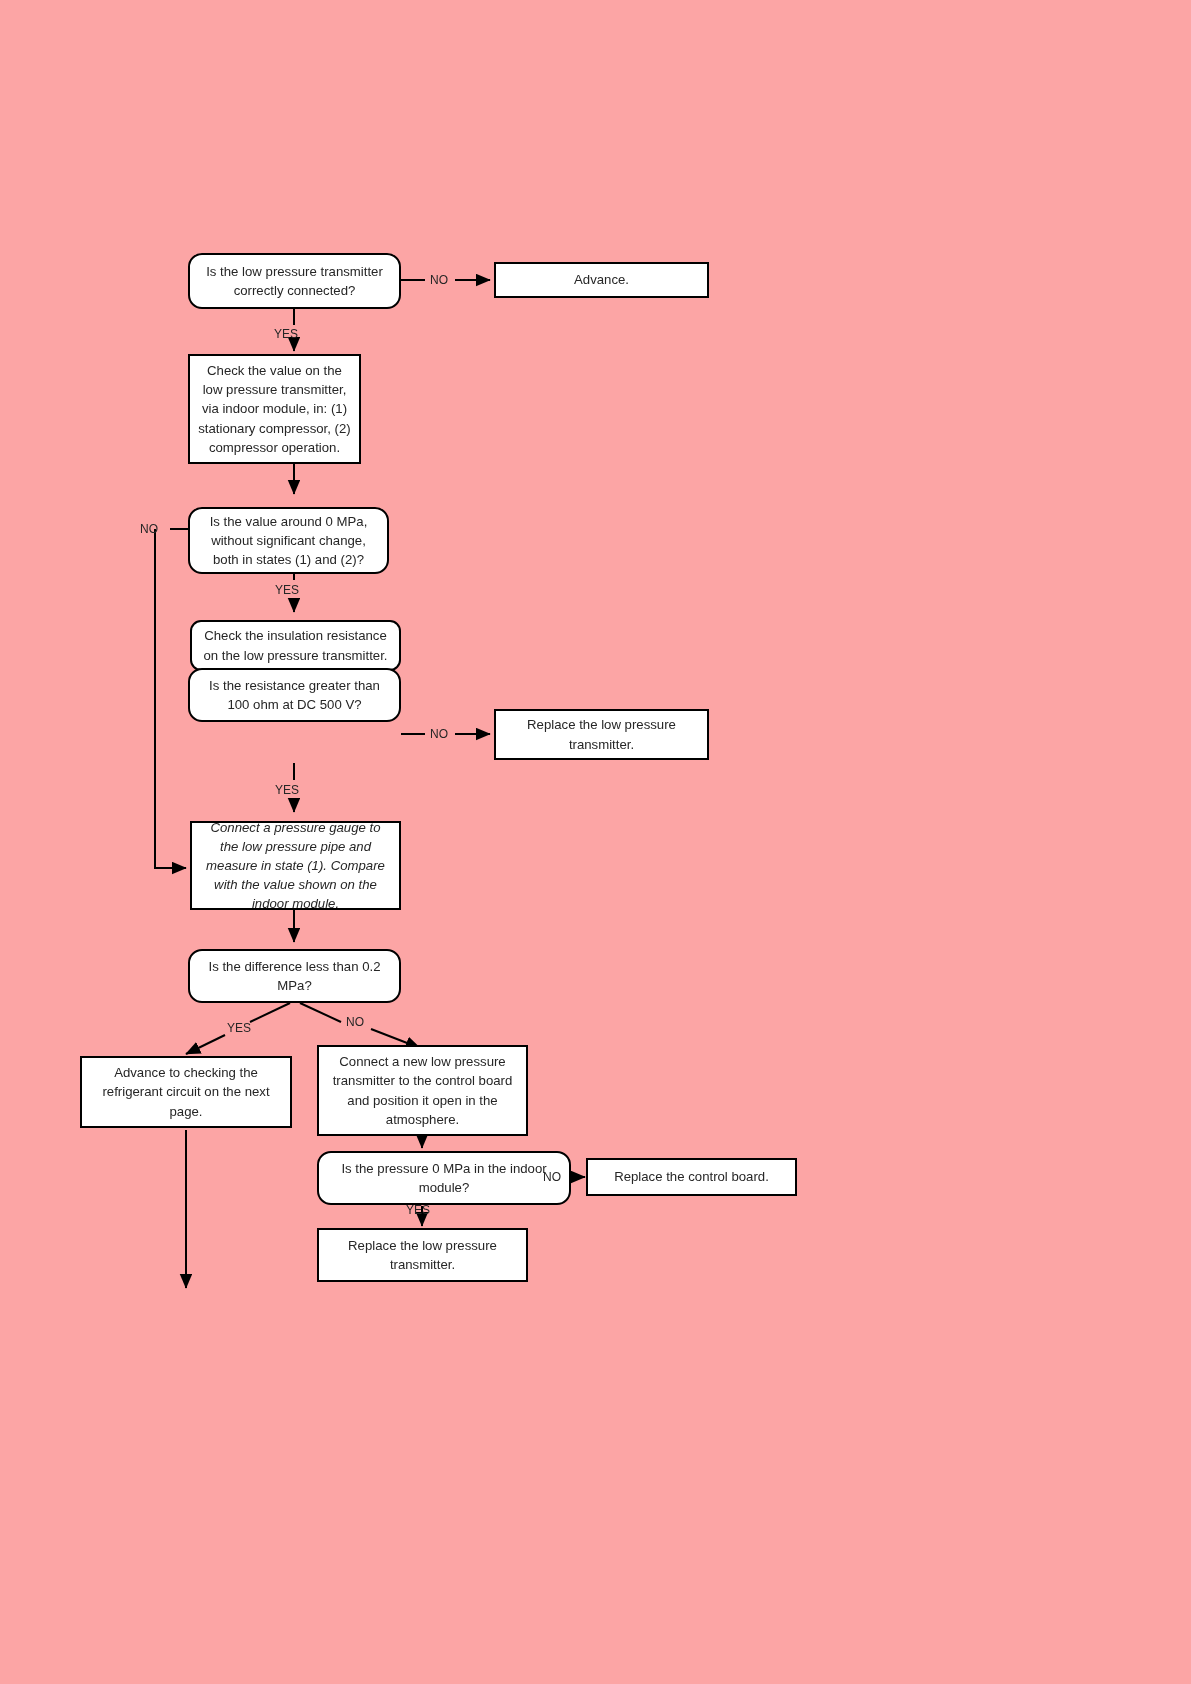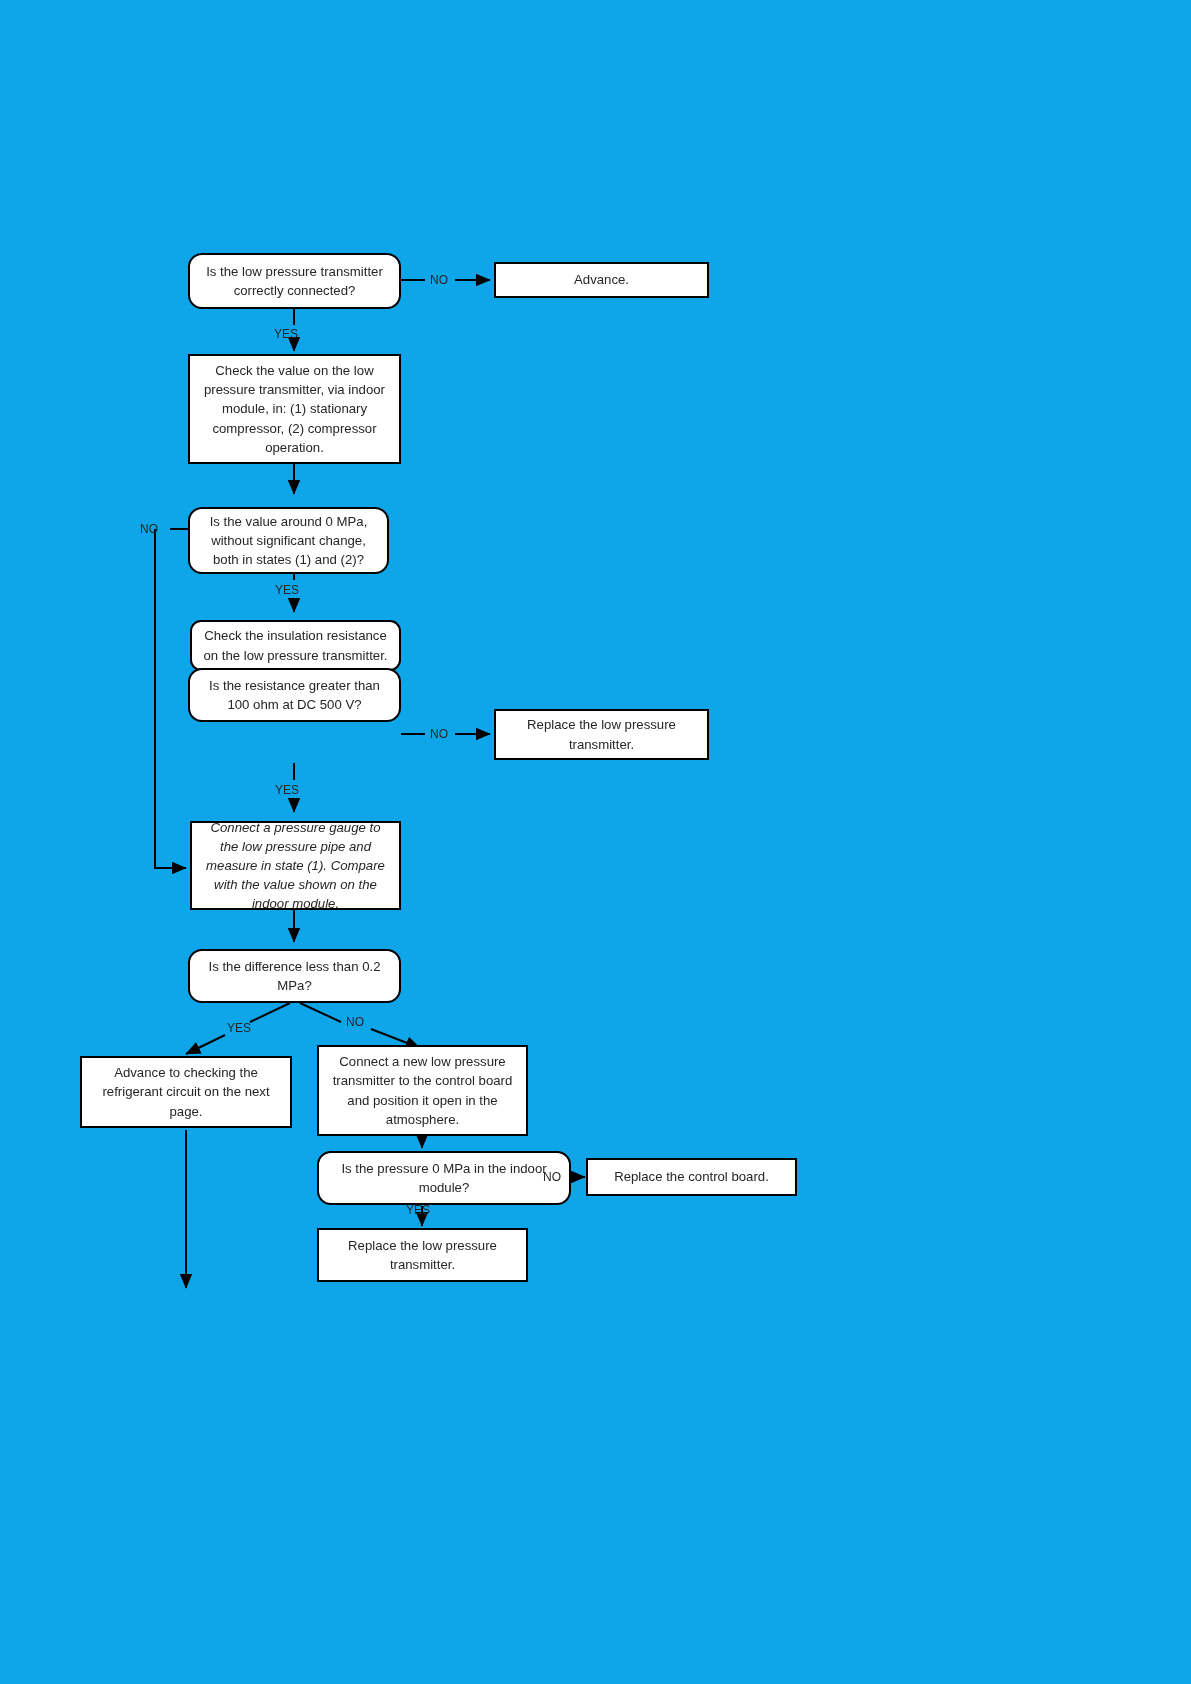--- a/index.html
+++ b/index.html
@@ -8,21 +8,21 @@
     background: #ffffff;
   }
   body {
     font-family: "Liberation Sans", sans-serif;
     color: #1a1a1a;
   }
   #page {
     position: relative;
     width: 1191px;
     height: 1684px;
-    background: #0ea5e9;
+    background: #fca5a5;
     overflow: hidden;
   }
   .node {
     position: absolute;
     box-sizing: border-box;
     border: 2px solid #000000;
     background: #ffffff;
     display: flex;
     align-items: center;
     justify-content: center;
@@ -112,21 +112,21 @@
   </svg>
 
   <div class="node terminal" style="left:188px; top:253px; width:213px; height:56px;">
     <span class="txt">Is the low pressure transmitter correctly connected?</span>
   </div>
 
   <div class="node" style="left:494px; top:262px; width:215px; height:36px;">
     <span class="txt">Advance.</span>
   </div>
 
-  <div class="node" style="left:188px; top:354px; width:213px; height:110px;">
+  <div class="node" style="left:188px; top:354px; width:173px; height:110px;">
     <span class="txt">Check the value on the low pressure transmitter, via indoor module, in: (1) stationary compressor, (2) compressor operation.</span>
   </div>
 
   <div class="node terminal" style="left:188px; top:507px; width:201px; height:67px;">
     <span class="txt">Is the value around 0 MPa, without significant change, both in states (1) and (2)?</span>
   </div>
 
   <div class="node" style="left:190px; top:620px; width:211px; height:51px;border-radius:11px;">
     <span class="txt">Check the insulation resistance on the low pressure transmitter.</span>
   </div>

